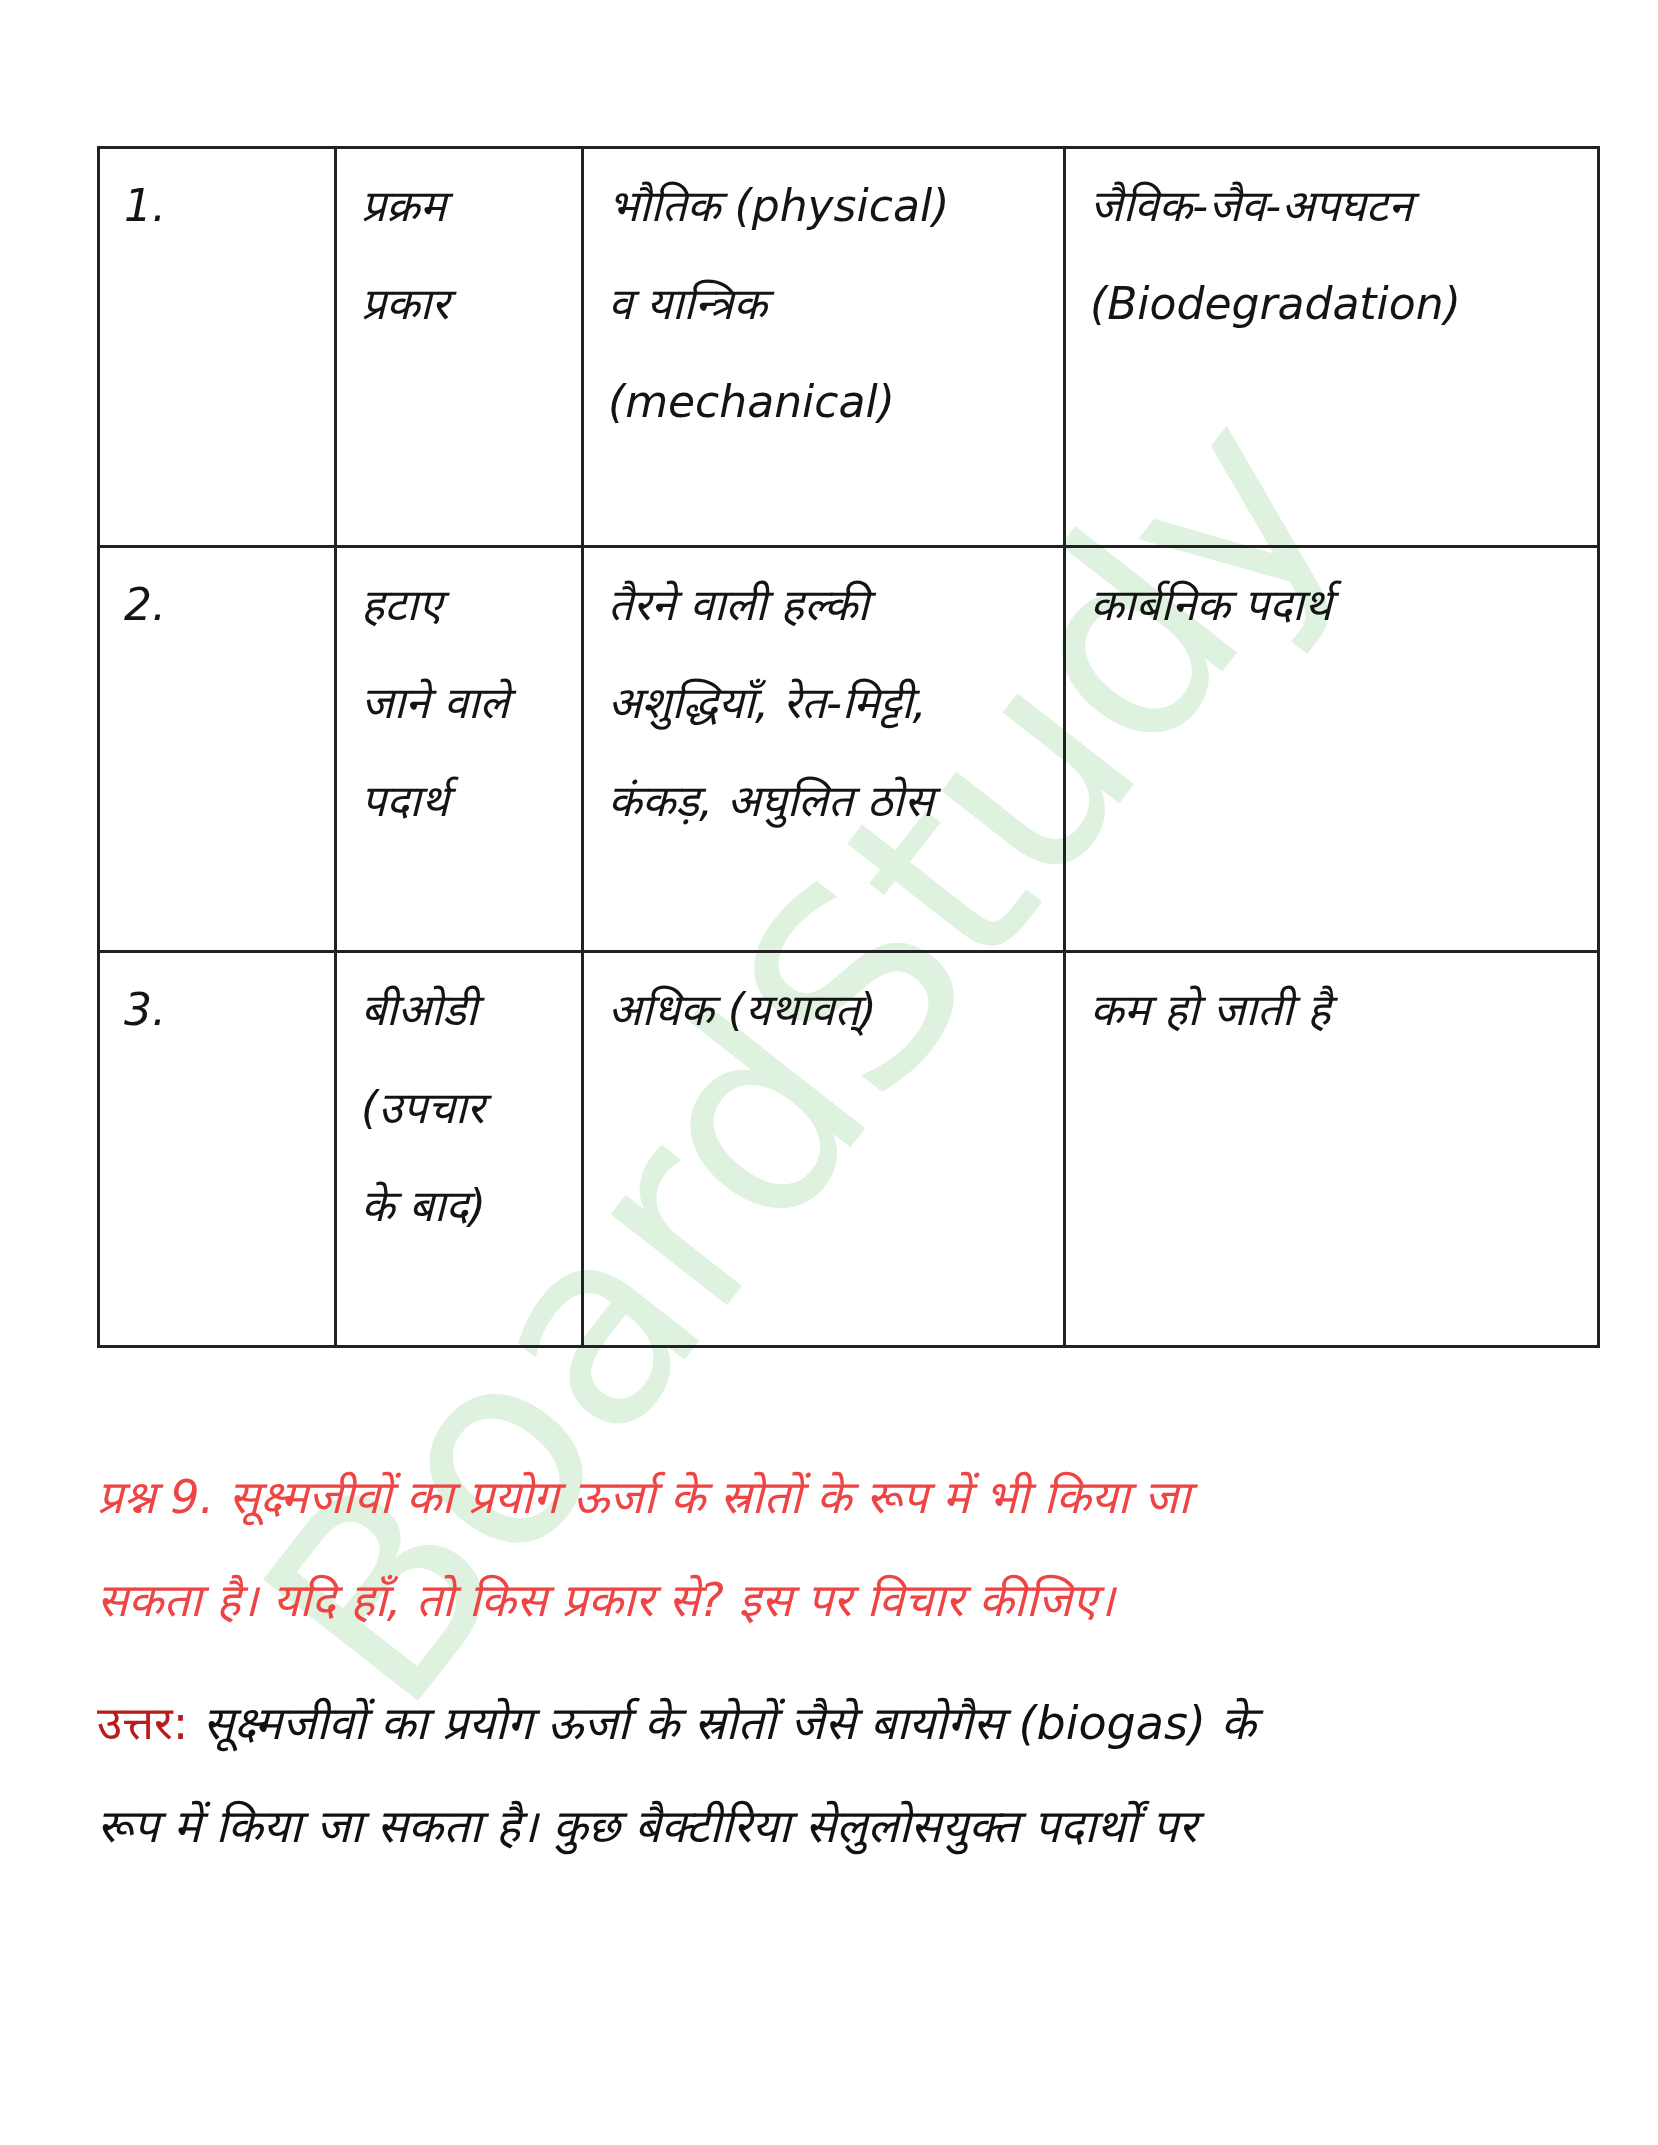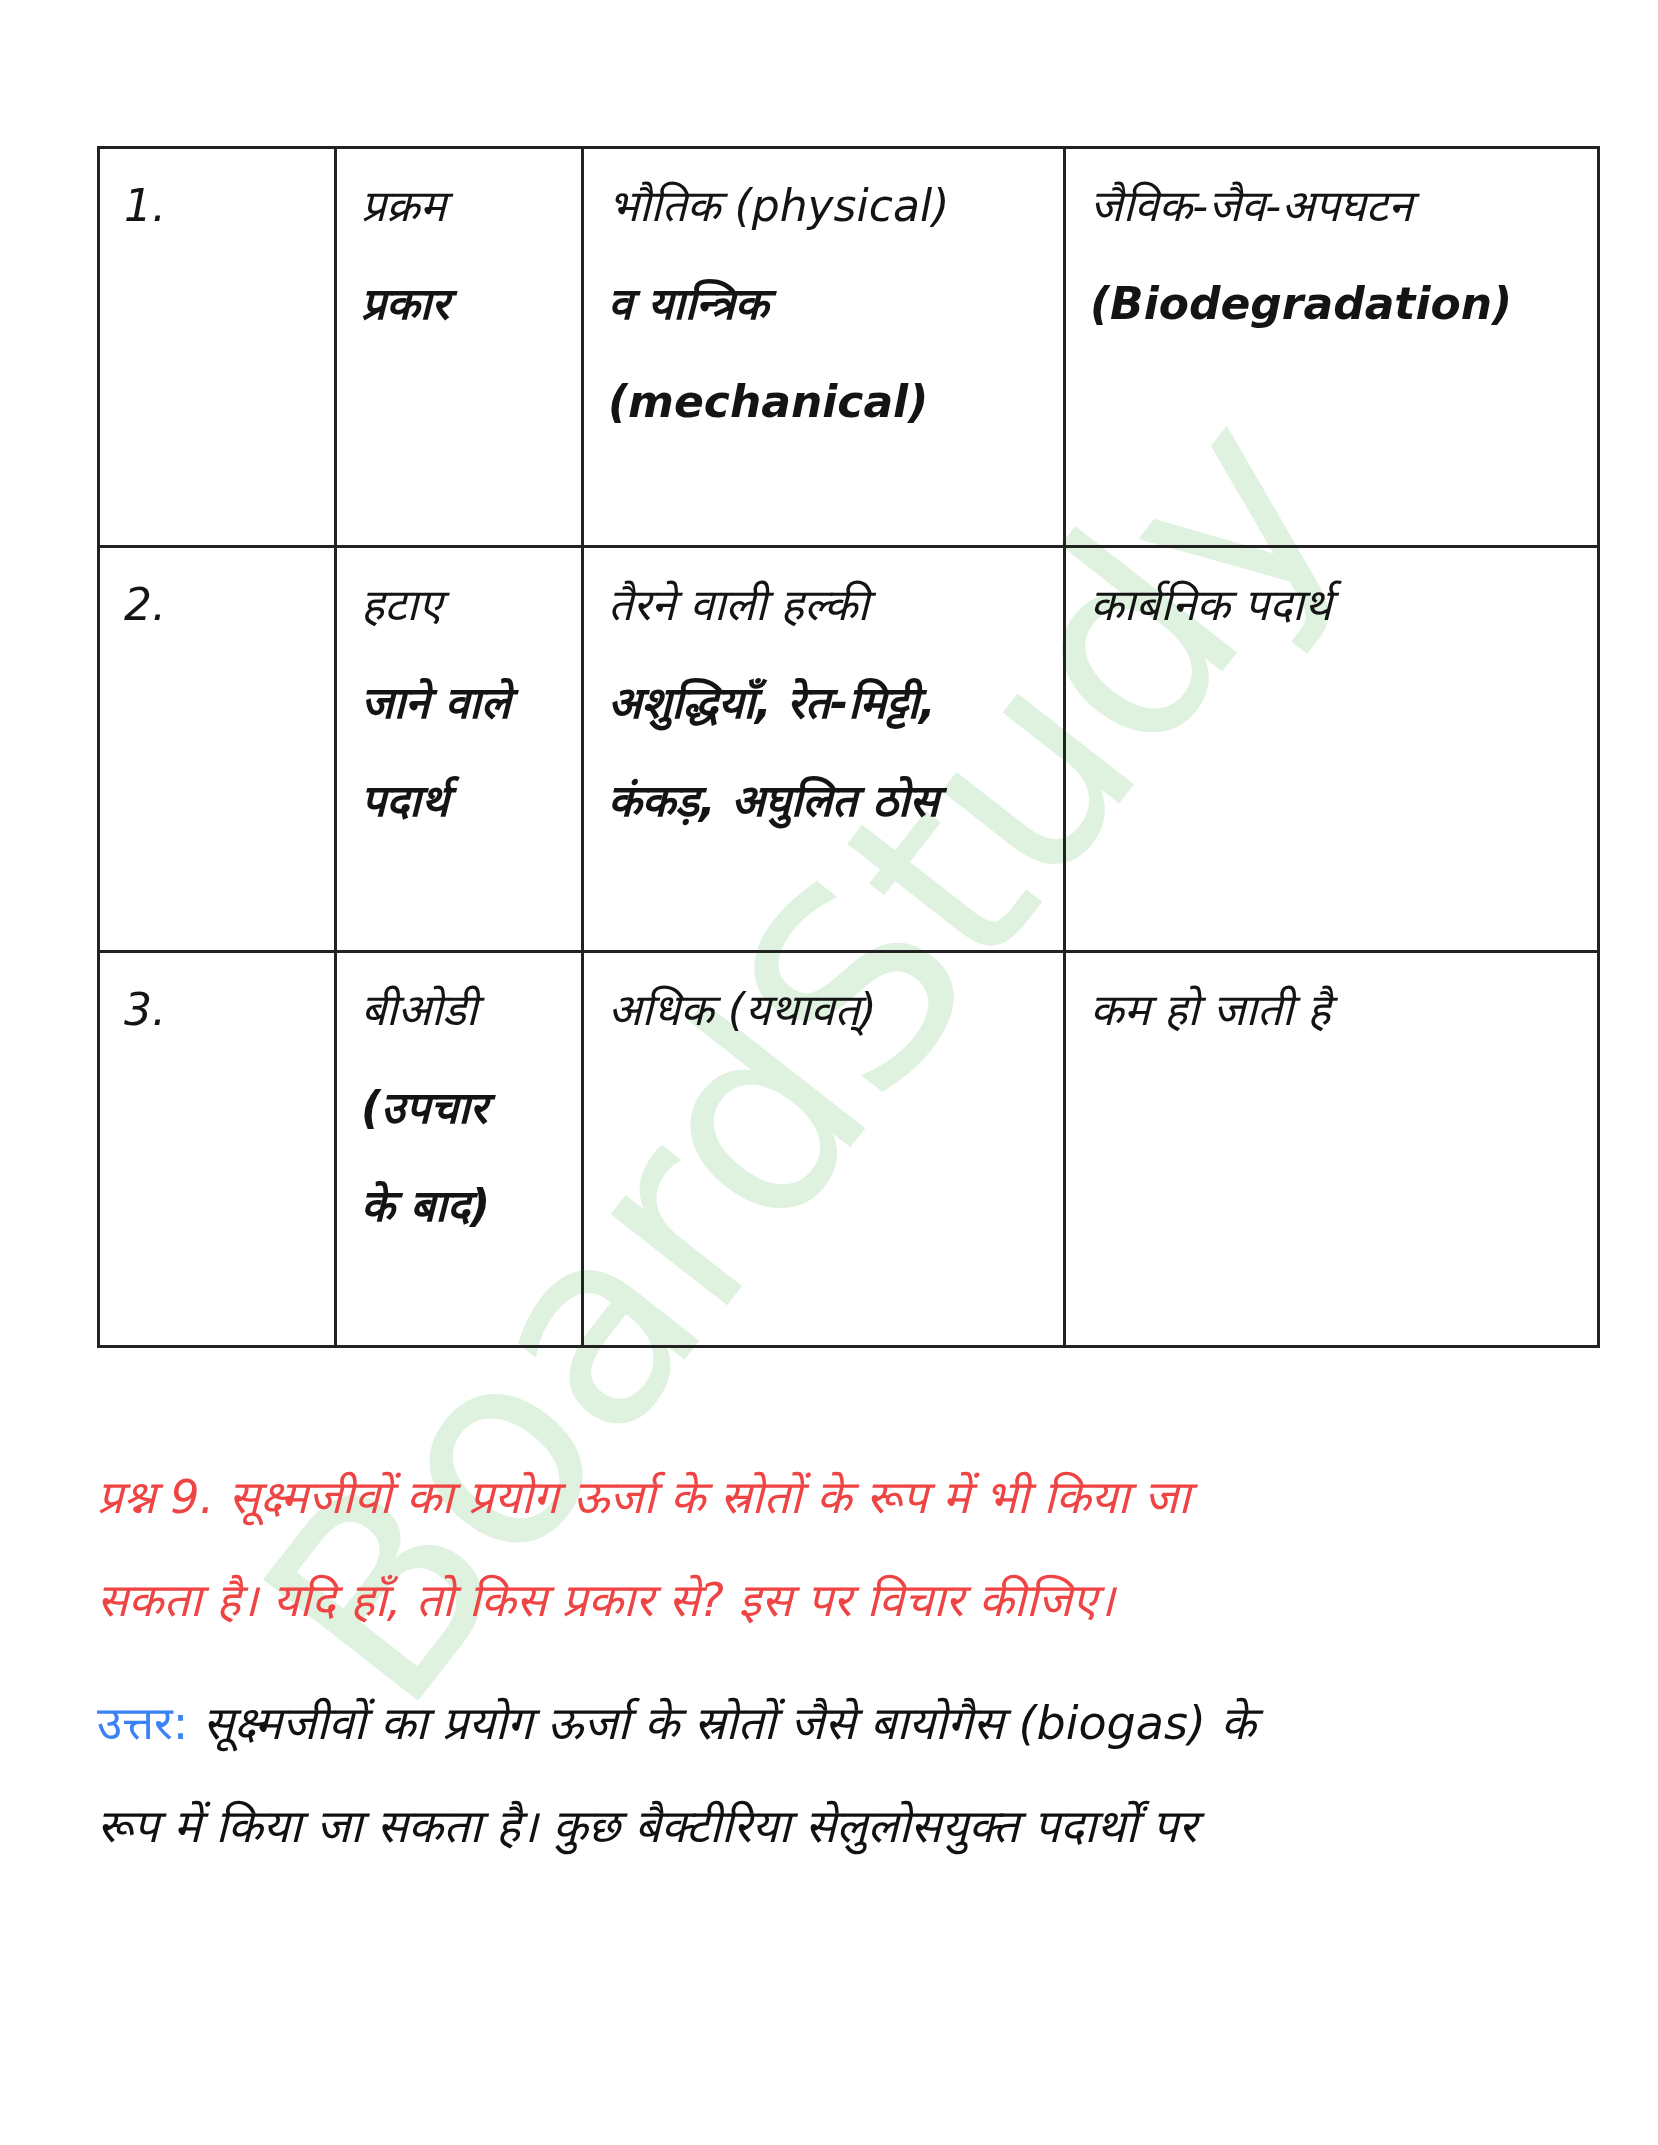--- a/index.html
+++ b/index.html
@@ -34,40 +34,40 @@
     border: 3px solid #222222;
     vertical-align: top;
     padding: 30px 24px 0 24px;
     font-style: italic;
     font-size: 44px;
     line-height: 98px;
     color: #141414;
     box-sizing: border-box;
   }
   .doc-table td .cell-line { display: block; line-height: 98px; margin-top: -22px; }
-  .doc-table td .cell-line + .cell-line { margin-top: 0; font-weight: bold; }
+  .doc-table td .cell-line + .cell-line { margin-top: 0; }
   .col-num { width: 237px; }
   .col-label { width: 247px; }
   .col-phys { width: 482px; }
   .col-bio { width: 534px; }
   .row1 td { height: 399px; }
   .row2 td { height: 405px; }
   .row3 td { height: 395px; }
 
   .qa {
     position: absolute;
     left: 97px; width: 1480px;
     font-style: italic;
     font-size: 46px;
     line-height: 103px;
     z-index: 1;
   }
   .question { top: 1446px; color: #ef4444; }
   .answer { top: 1672px; color: #111111; }
-  .answer-label { color: #3b82f6; font-style: normal; }
+  .answer-label { color: #b91c1c; font-style: normal; }
   .qa-line { display: block; white-space: nowrap; }
   sub { font-size: 28px; vertical-align: -8px; }
 </style>
 </head>
 <body>
 
 <div class="watermark">BoardStudy</div>
 
 <table class="doc-table">
   <colgroup>

